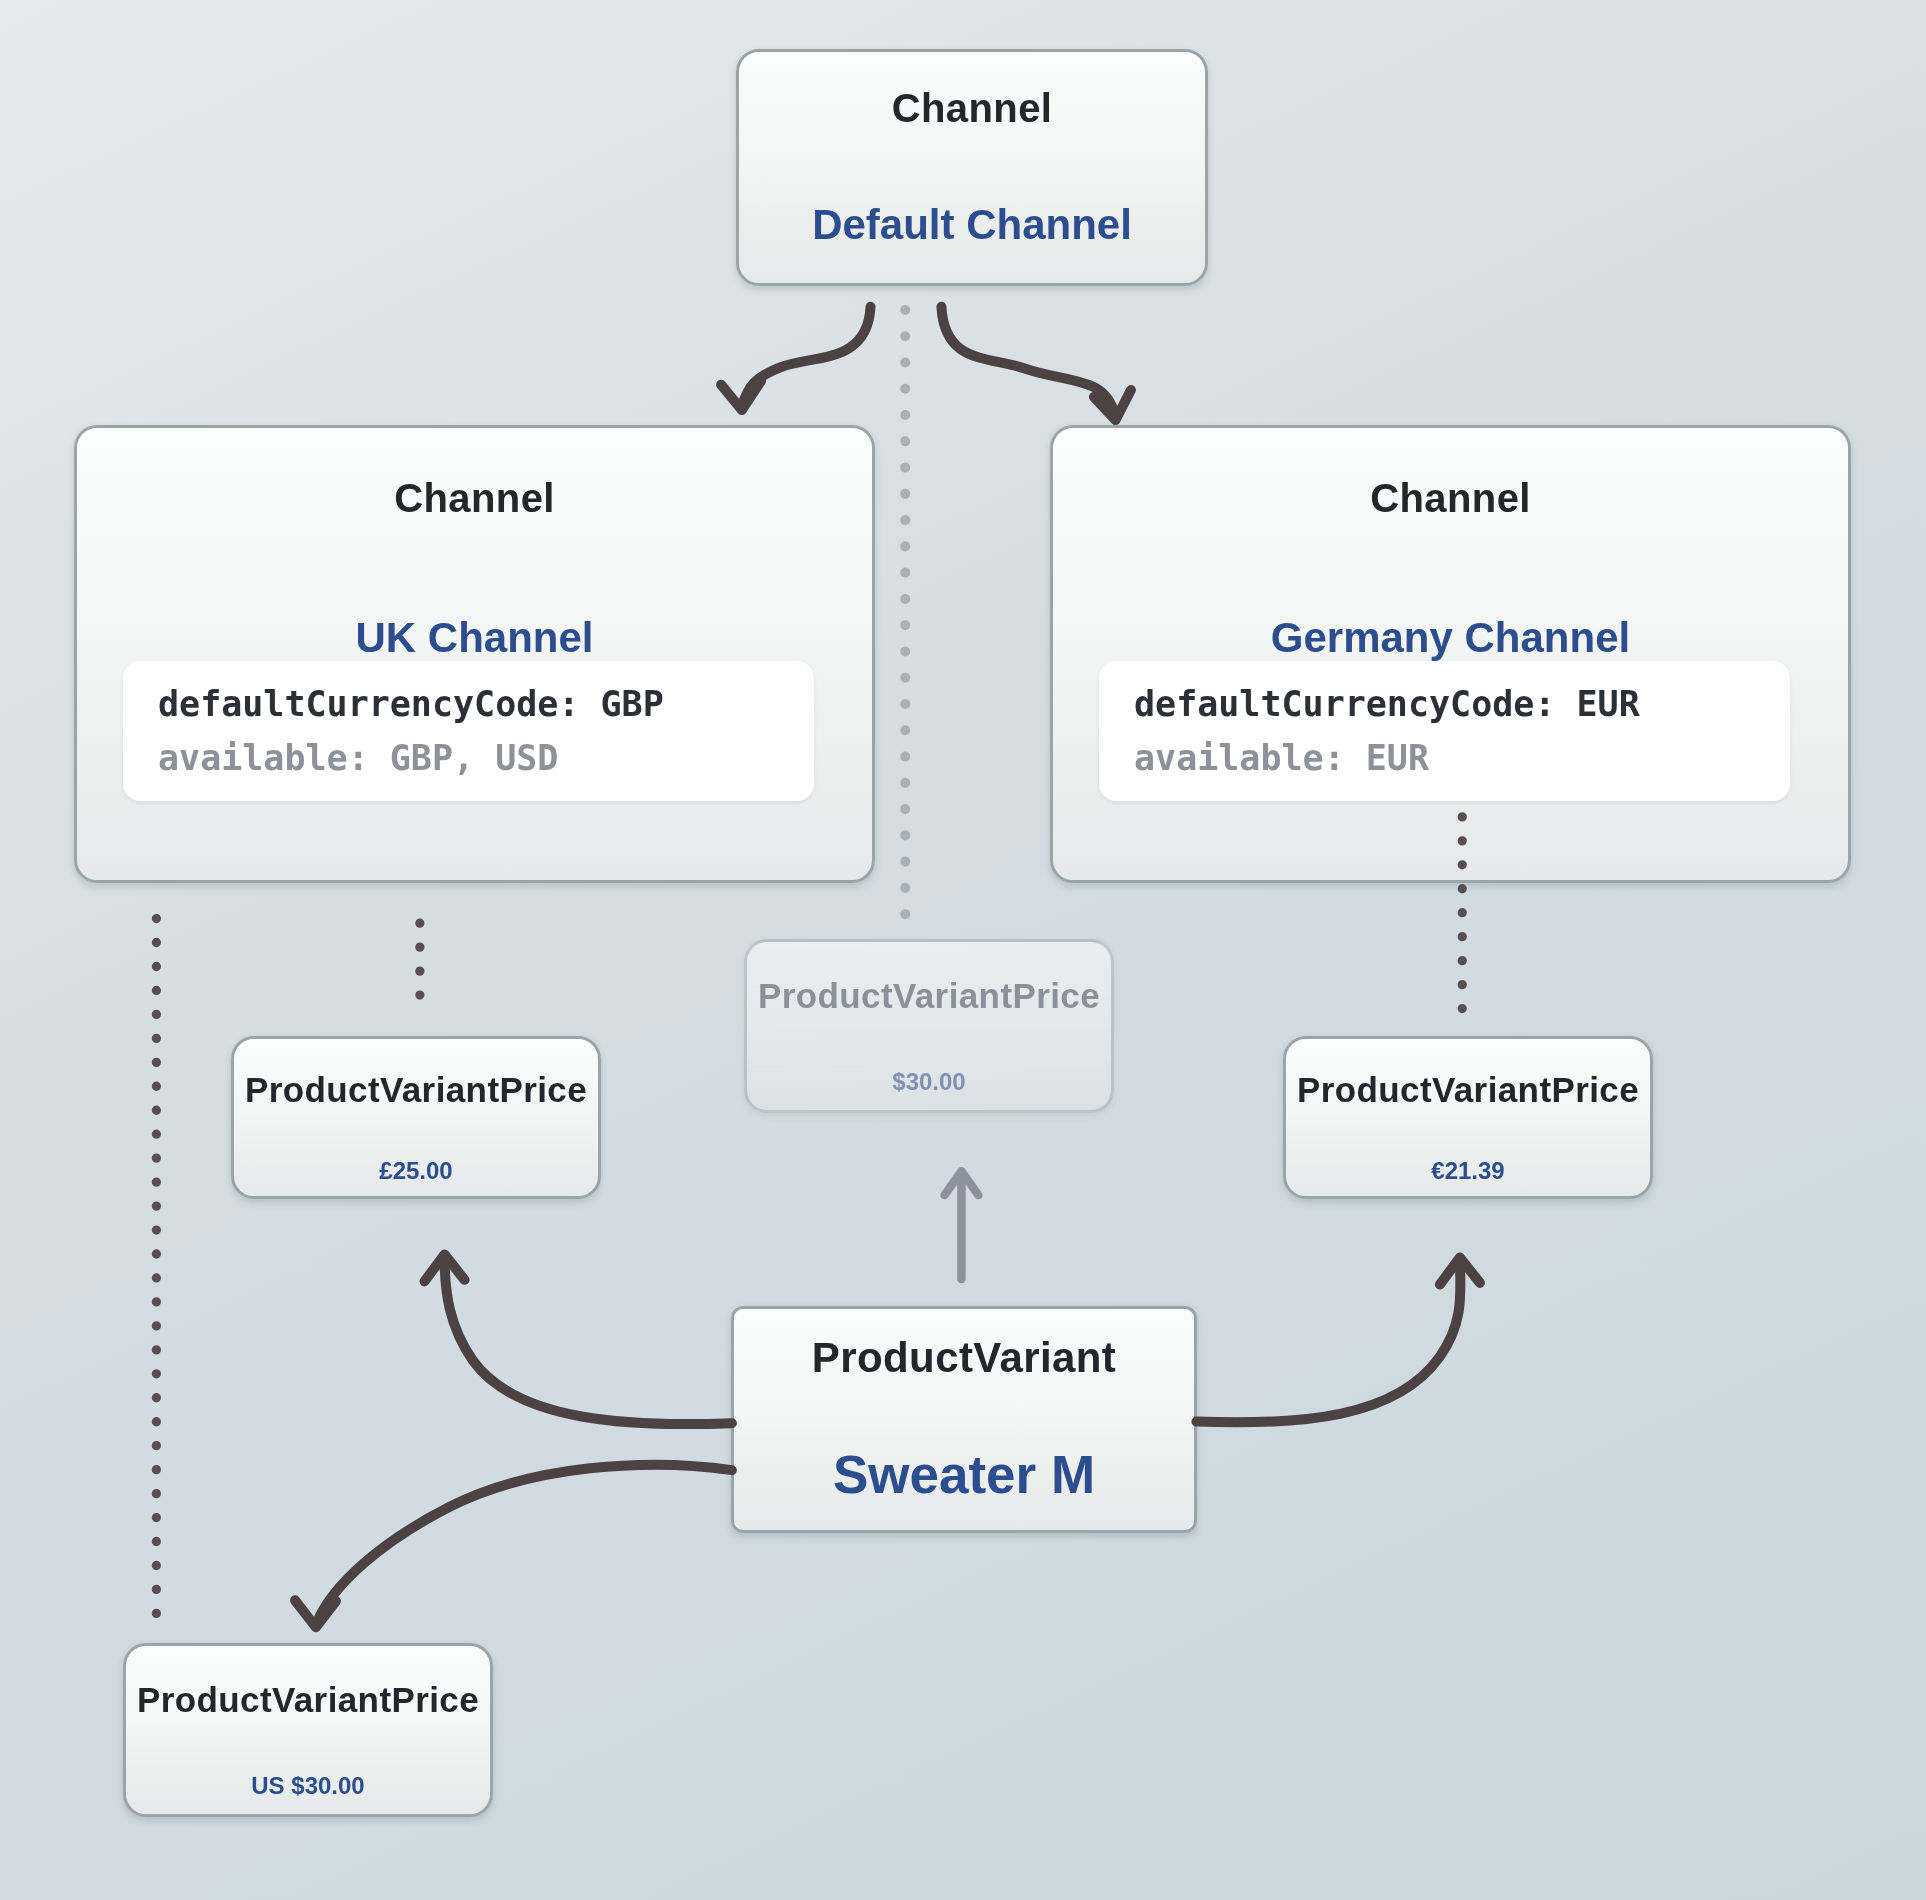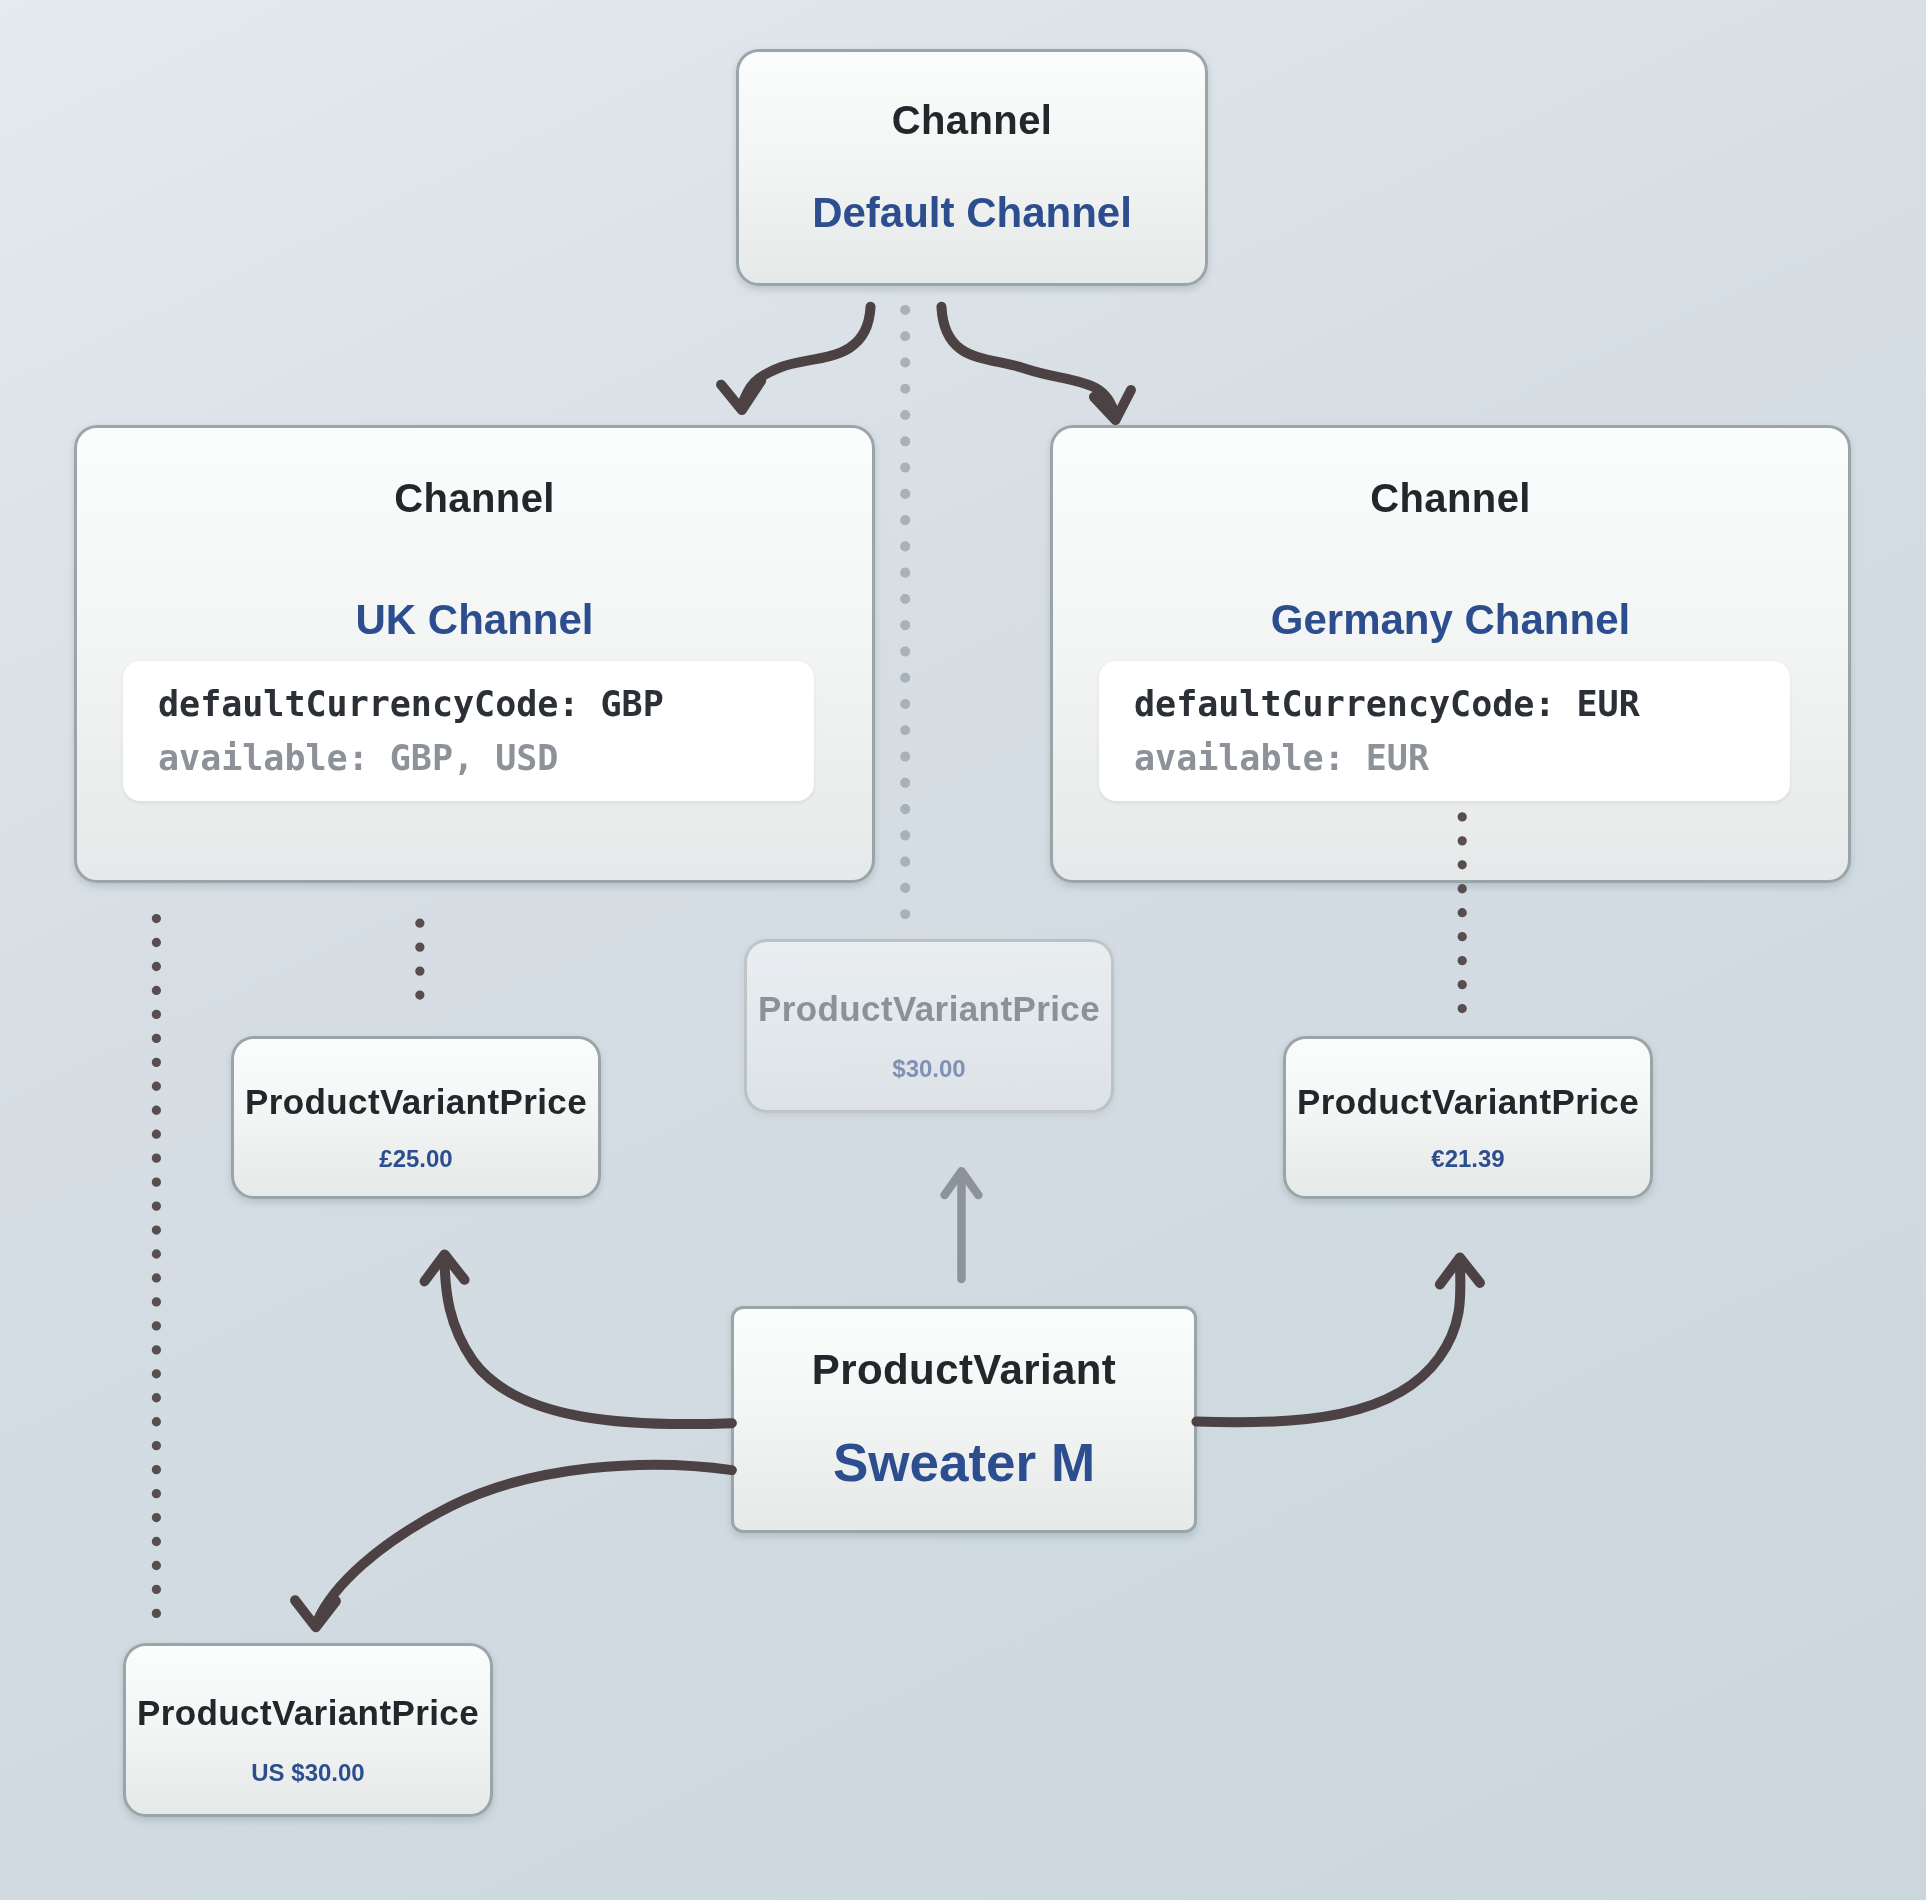--- a/index.html
+++ b/index.html
@@ -31,26 +31,27 @@
   .ntype {
     color: var(--c-title_dark, #23262b);
     font-weight: 700;
     font-size: 40px;
     letter-spacing: 0.4px;
   }
   .nname {
     color: var(--c-accent_blue, #2c4e8f);
     font-weight: 700;
     font-size: 42px;
+    margin-top: 37px;
   }
 
   
   .bigbox { justify-content: flex-start; }
   .bigbox .ntype { position: absolute; top: 48px; left: 0; right: 0; }
-  .bigbox .nname { position: absolute; top: 168px; left: 0; right: 0; }
+  .bigbox .nname { position: absolute; top: 149px; left: 0; right: 0; }
   .bigbox .code {
     position: absolute;
     top: 233px; left: 46px; right: 58px;
     height: 140px;
     background: #ffffff;
     border-radius: 17px;
     box-shadow: 0 1.5px 3.9px rgba(60, 75, 85, 0.10);
     text-align: left;
     font-family: "DejaVu Sans Mono", "Liberation Mono", monospace;
     font-size: 35px;

